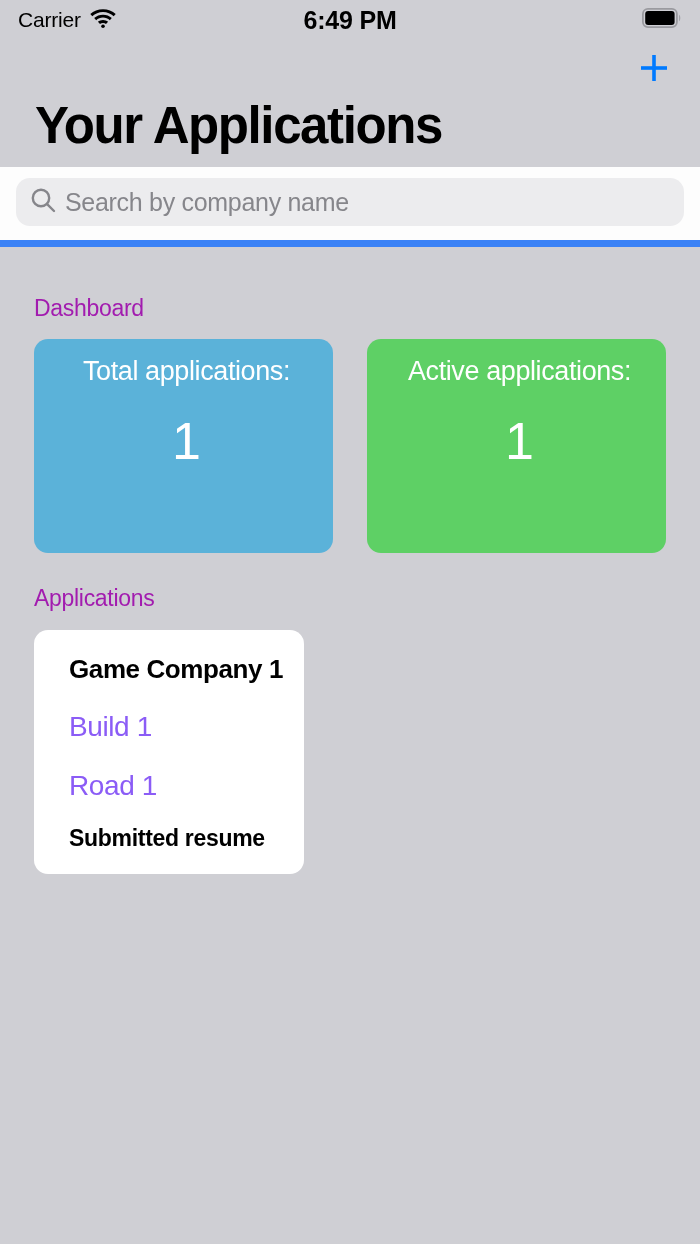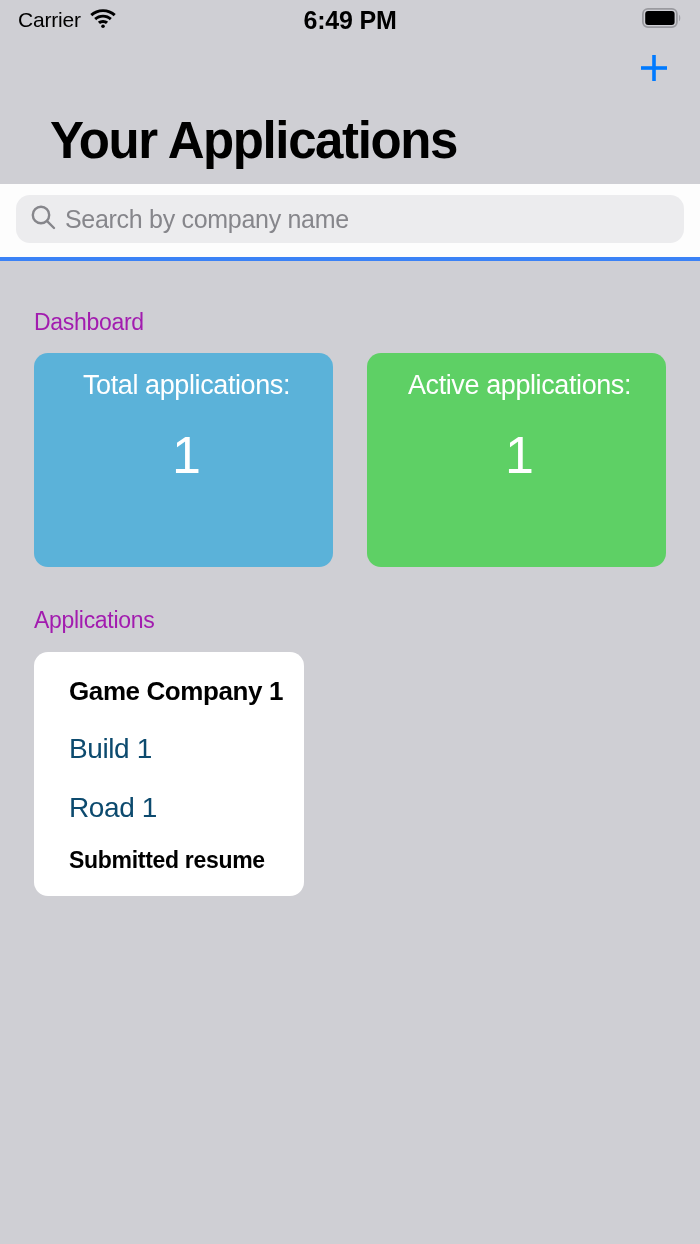--- a/index.html
+++ b/index.html
@@ -70,33 +70,33 @@
     cursor: pointer;
   }
   .plus-icon { display: block; }
 
   .large-title {
     font-size: 51px;
     font-weight: 700;
     letter-spacing: -1.4px;
     color: #000;
     padding: 0 0 0 34px;
-    margin: 16px;
+    margin: 1px;
     line-height: 1;
     height: 56px;
     display: flex;
     align-items: center;
   }
 
   
   .search-band {
     background: #FDFDFD;
     padding: 11px 16px 14px 16px;
     box-sizing: border-box;
-    border-bottom: 4px solid #3b82f6;
+    border-bottom: 7px solid #3b82f6;
     margin-top: 14px;
   }
   .search-field {
     background: #ECECEE;
     border-radius: 14px;
     height: 48px;
     display: flex;
     align-items: center;
     padding: 0 14px;
     box-sizing: border-box;
@@ -114,21 +114,21 @@
     padding: 0 34px;
   }
   .section-header {
     font-size: 23px;
     color: #a21caf;
     letter-spacing: -0.3px;
     margin: 0;
     font-weight: 400;
   }
   .dashboard-header { padding-top: 48px; padding-bottom: 17px; }
-  .applications-header { padding-top: 40px; padding-bottom: 18px; }
+  .applications-header { padding-top: 32px; padding-bottom: 18px; }
 
   .stat-row {
     display: flex;
     gap: 34px;
   }
   .stat-card {
     flex: 1;
     height: 214px;
     border-radius: 14px;
     padding: 18px 4px 0 10px;
@@ -168,21 +168,21 @@
   .app-company {
     font-size: 26px;
     font-weight: 700;
     color: #000;
     letter-spacing: -0.4px;
     line-height: 1;
   }
   .app-line {
     font-size: 28px;
     font-weight: 400;
-    color: #0c4a6e;
+    color: #8b5cf6;
     letter-spacing: -0.4px;
     line-height: 1;
     margin-top: 31px;
   }
   .app-status {
     font-size: 23px;
     font-weight: 700;
     color: #000;
     letter-spacing: -0.3px;
     line-height: 1;

